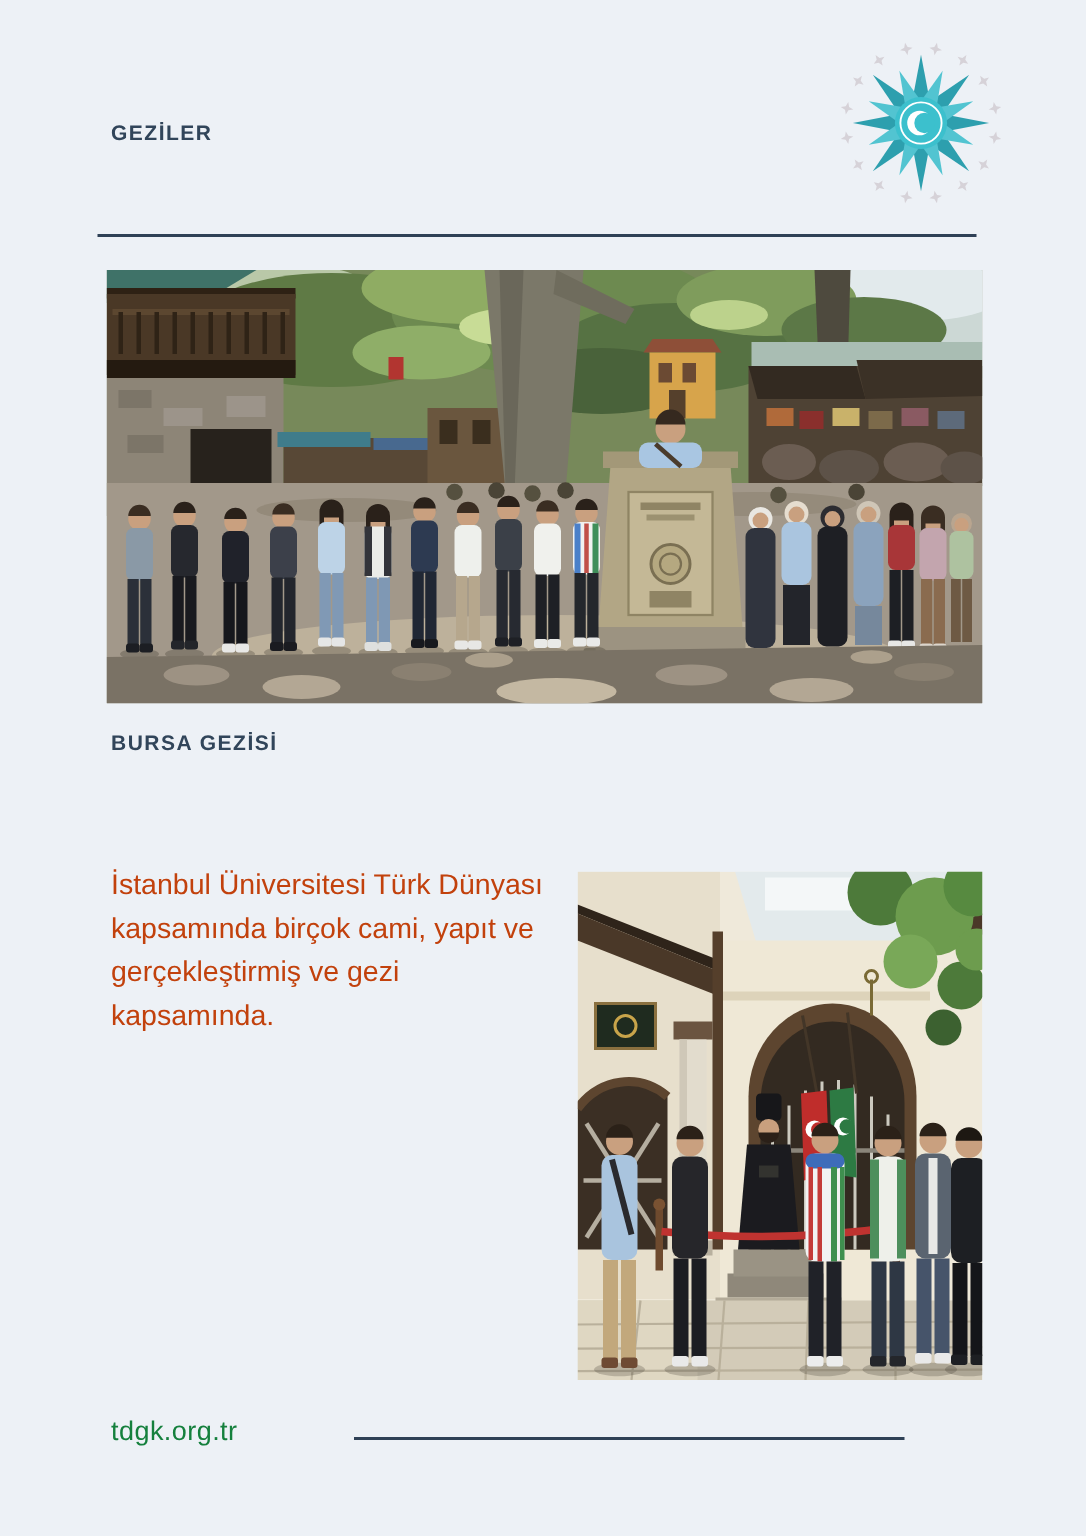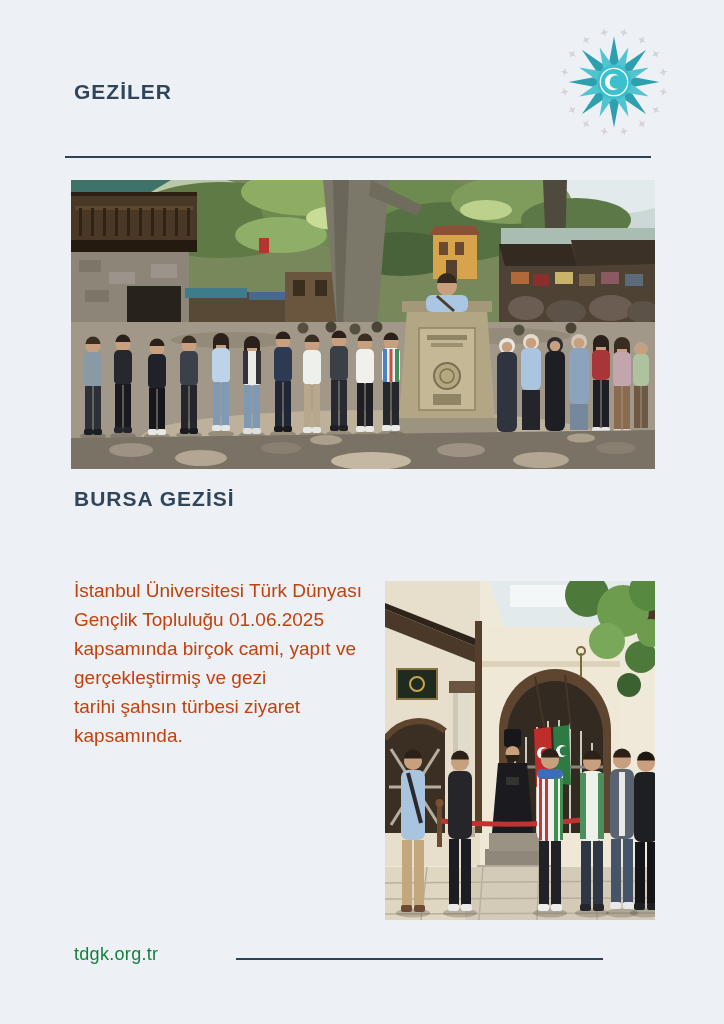--- a/index.html
+++ b/index.html
@@ -2,21 +2,21 @@
 <html><head>
 <meta charset="utf-8">
 <style>
   html,body{margin:0;padding:0;background:#dfe4ea;}
   .page{
     position:relative;width:724px;height:1024px;margin:0 auto;
     background:#edf1f6;overflow:hidden;
     font-family:"Liberation Sans",sans-serif;
   }
   .heading{
-    position:absolute;font-size:21px;font-weight:bold;letter-spacing:1px;
+    position:absolute;font-size:14px;font-weight:bold;letter-spacing:1px;
     color:#31455a;
   }
   .rule{position:absolute;height:2px;background:#2f4156;}
   .para{
     position:absolute;left:74px;top:576px;width:320px;
     font-size:19px;line-height:29px;color:#c2410c;
   }
   .para div{white-space:nowrap;}
   .photo{position:absolute;overflow:hidden;line-height:0;}
   .site{
@@ -379,24 +379,22 @@
       <ellipse cx="545" cy="268" rx="20" ry="6" fill="#8a8071"></ellipse>
       <ellipse cx="255" cy="260" rx="16" ry="5" fill="#aca08c"></ellipse>
       <ellipse cx="510" cy="258" rx="14" ry="4.5" fill="#aca08c"></ellipse>
     </svg>
   </div>
 
   <div class="heading" style="left:74px;top:487px;">BURSA GEZİSİ</div>
 
   <div class="para">
     <div>İstanbul Üniversitesi Türk Dünyası</div>
-    <div>Gençlik Topluluğu 01.06.2025</div>
     <div>kapsamında birçok cami, yapıt ve</div>
     <div>gerçekleştirmiş ve gezi</div>
-    <div>tarihi şahsın türbesi ziyaret</div>
     <div>kapsamında.</div>
   </div>
 
   <div class="photo" style="left:385px;top:581px;width:270px;height:339px;" aria-label="Six students standing before a historic tomb entrance with iron gate, Turkish and green flags, and a guard in Ottoman costume">
     <svg viewBox="0 0 270 339" width="270" height="339">
       <rect width="270" height="339" fill="#efe9da"></rect>
       <rect x="0" y="0" width="95" height="285" fill="#e7dfcc"></rect>
 
       <polygon points="105,0 270,0 270,38 232,56 120,50" fill="#e3eaec"></polygon>
       <rect x="125" y="4" width="85" height="22" fill="#f4f7f8"></rect>

